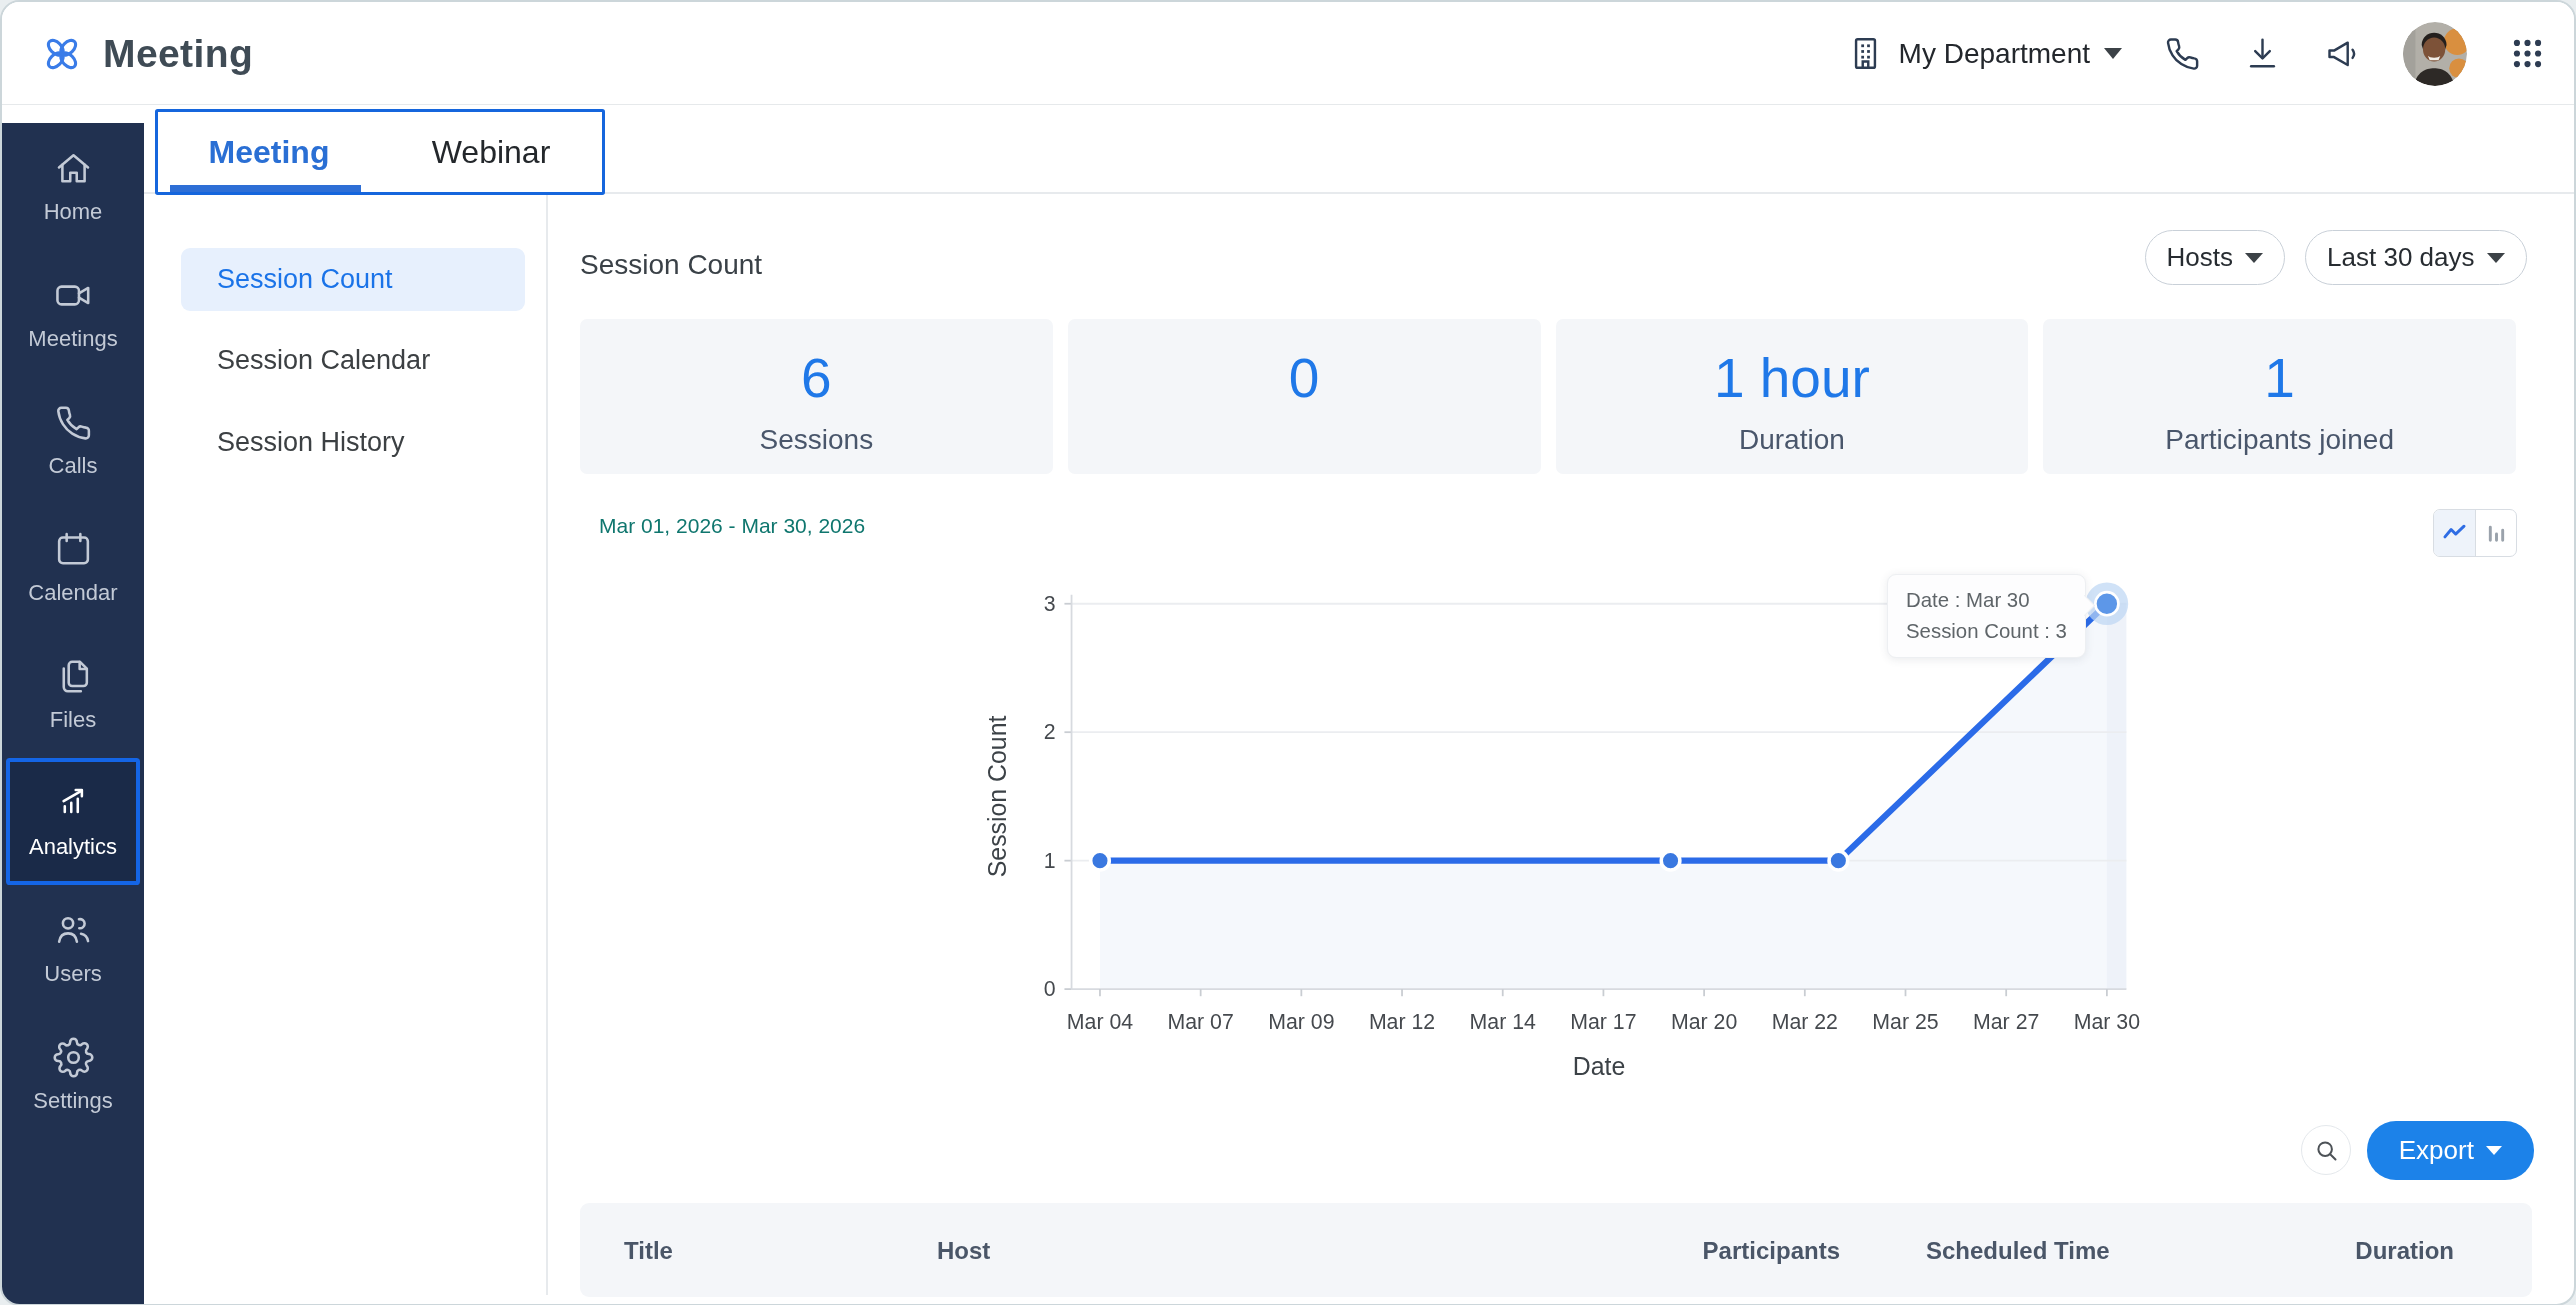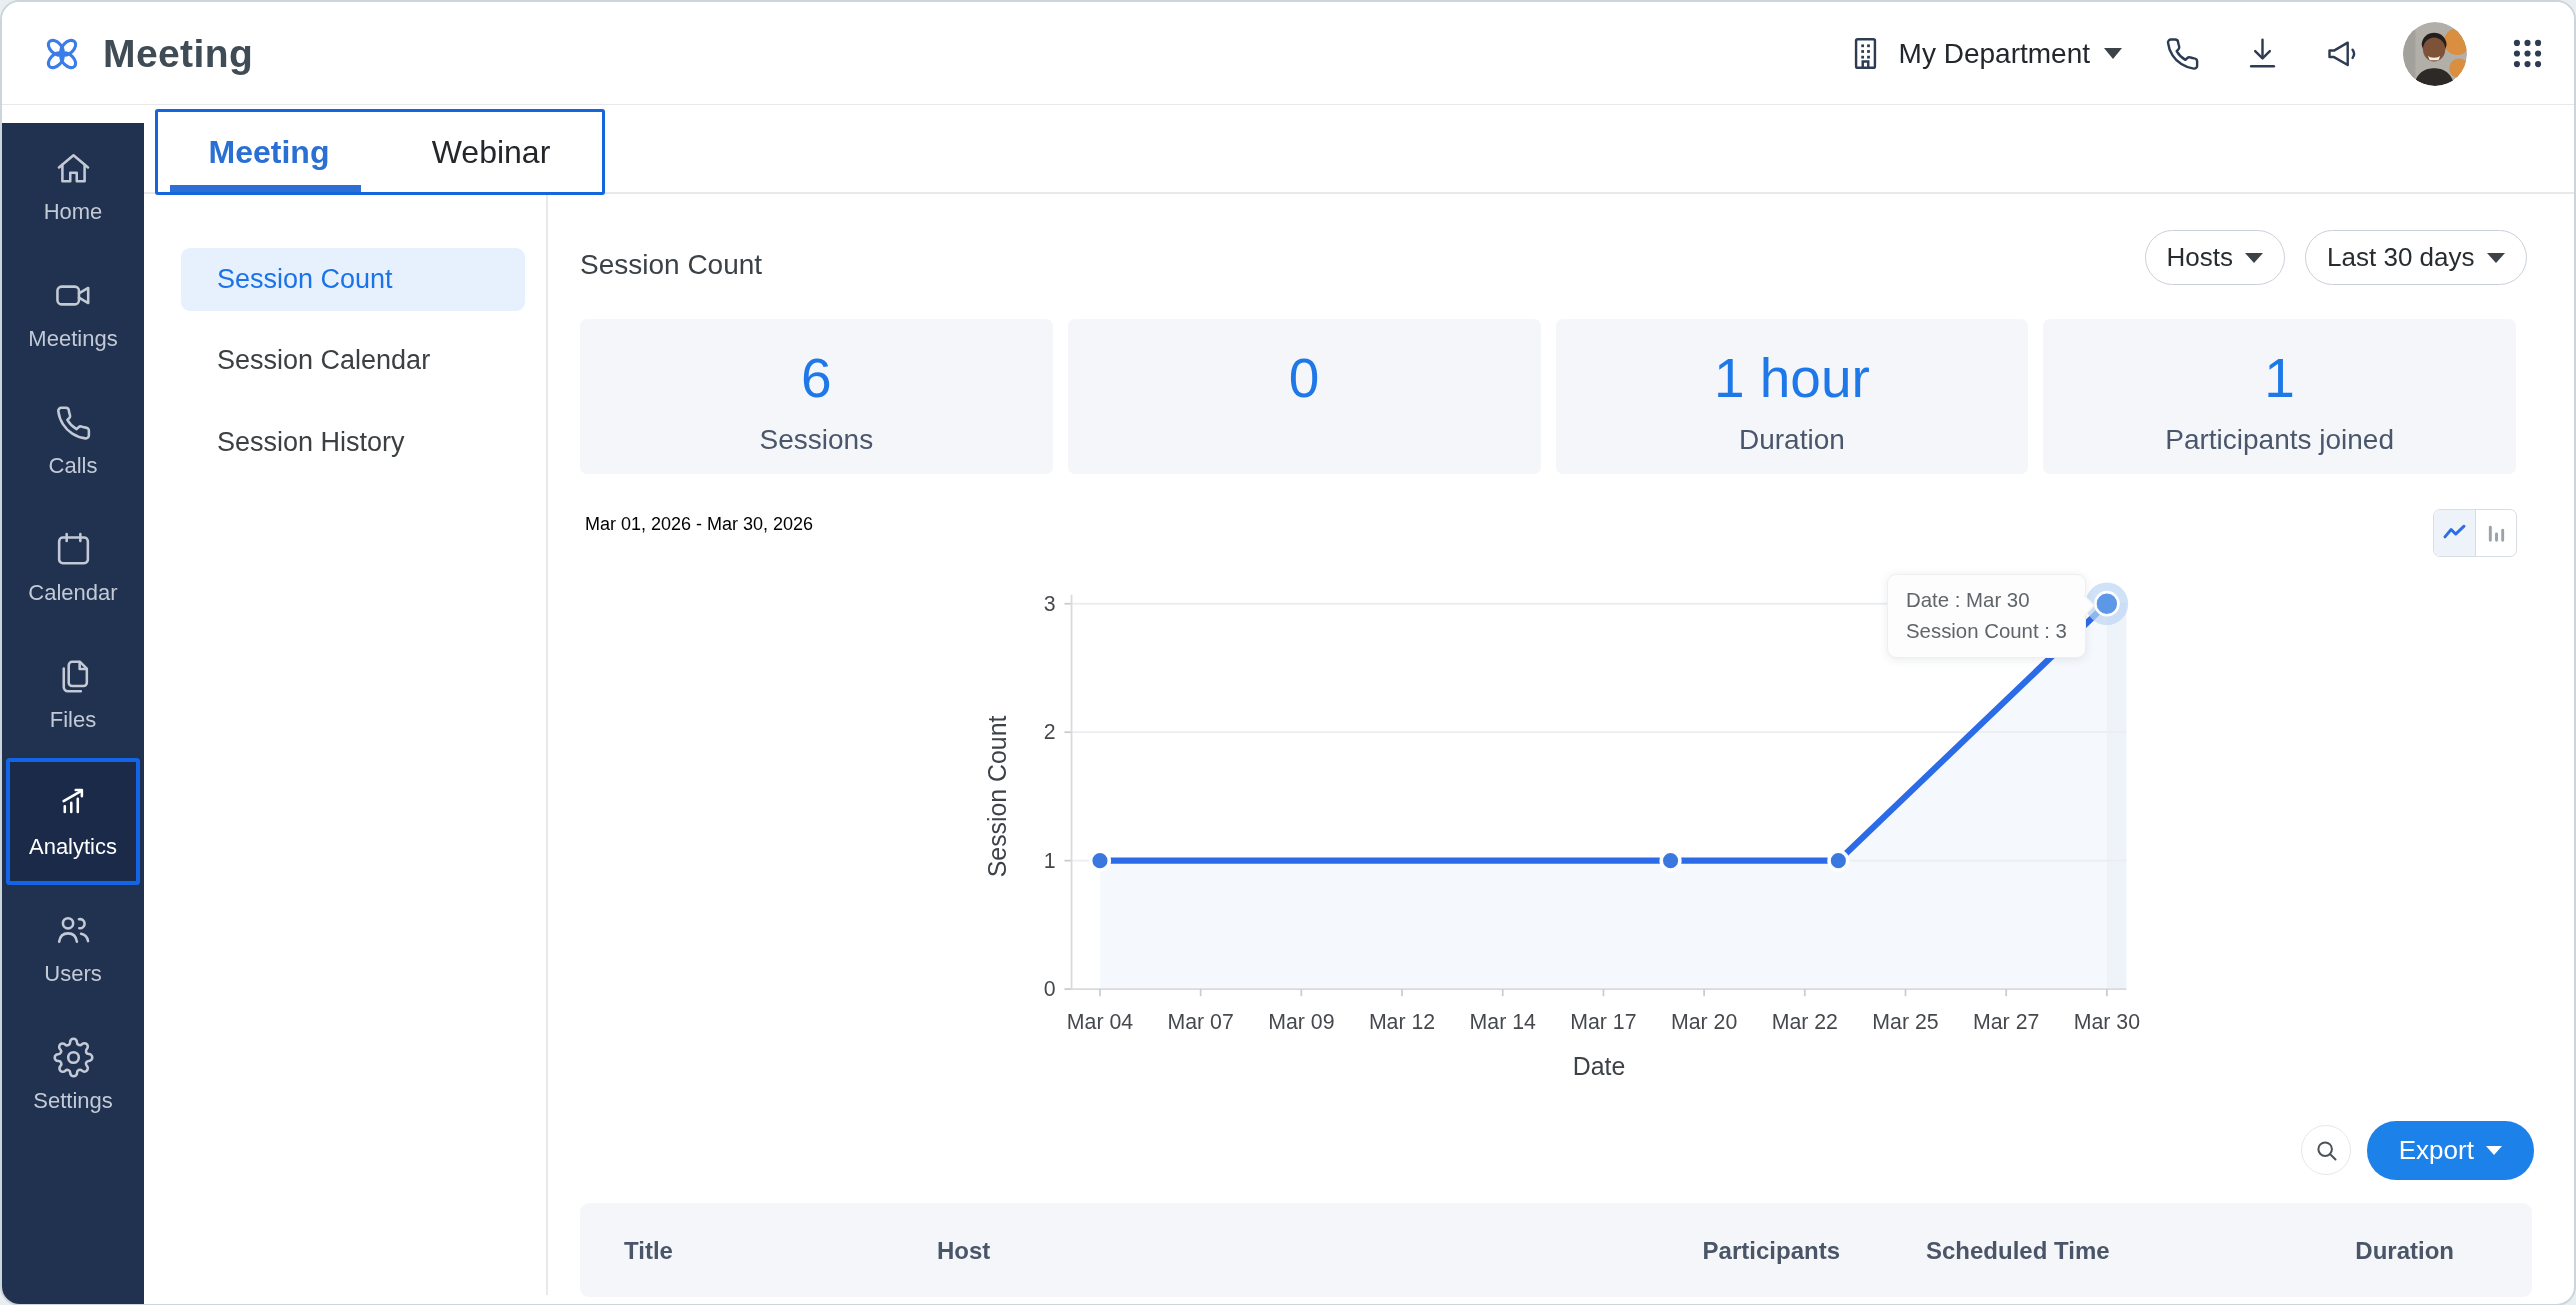--- a/index.html
+++ b/index.html
@@ -54,21 +54,21 @@
           background:#fff; cursor:pointer; }
   .pill .caret { border-left-width:9px; border-right-width:9px; border-top-width:10.7px; }
   .pill-hosts { left:2143px; width:140px; }
   .pill-range { left:2303px; width:222px; }
 
   .cards { position:absolute; left:578px; top:317px; width:1936px; display:flex; gap:15px; }
   .card { flex:1; height:155px; background:#f4f6f9; border-radius:7px; text-align:center; padding-top:27px; }
   .card-value { font-size:55px; color:#1f78e8; font-weight:500; }
   .card-label { margin-top:14px; font-size:28px; color:#49566b; }
 
-  .date-range { position:absolute; left:583px; top:512px; font-size:18px; color:#000000; }
+  .date-range { position:absolute; left:597px; top:512px; font-size:21px; color:#0f766e; }
 
   .chart-toggle { position:absolute; left:2431px; top:507px; display:flex; border:1.8px solid #d8dde3;
                   border-radius:7px; overflow:hidden; background:#fff; }
   .toggle-cell { width:41px; height:46px; display:flex; align-items:center; justify-content:center; cursor:pointer; }
   .toggle-cell.active { background:#eef3fa; }
   .toggle-cell + .toggle-cell { border-left:1.8px solid #d8dde3; }
   .toggle-cell svg { width:27px; height:27px; }
 
   .chart-wrap { position:absolute; left:977px; top:568px; width:1208px; height:515px; }
   .chart-wrap svg text.tick { font-size:24px; fill:#45494e; font-family:"Liberation Sans","DejaVu Sans",sans-serif; }

